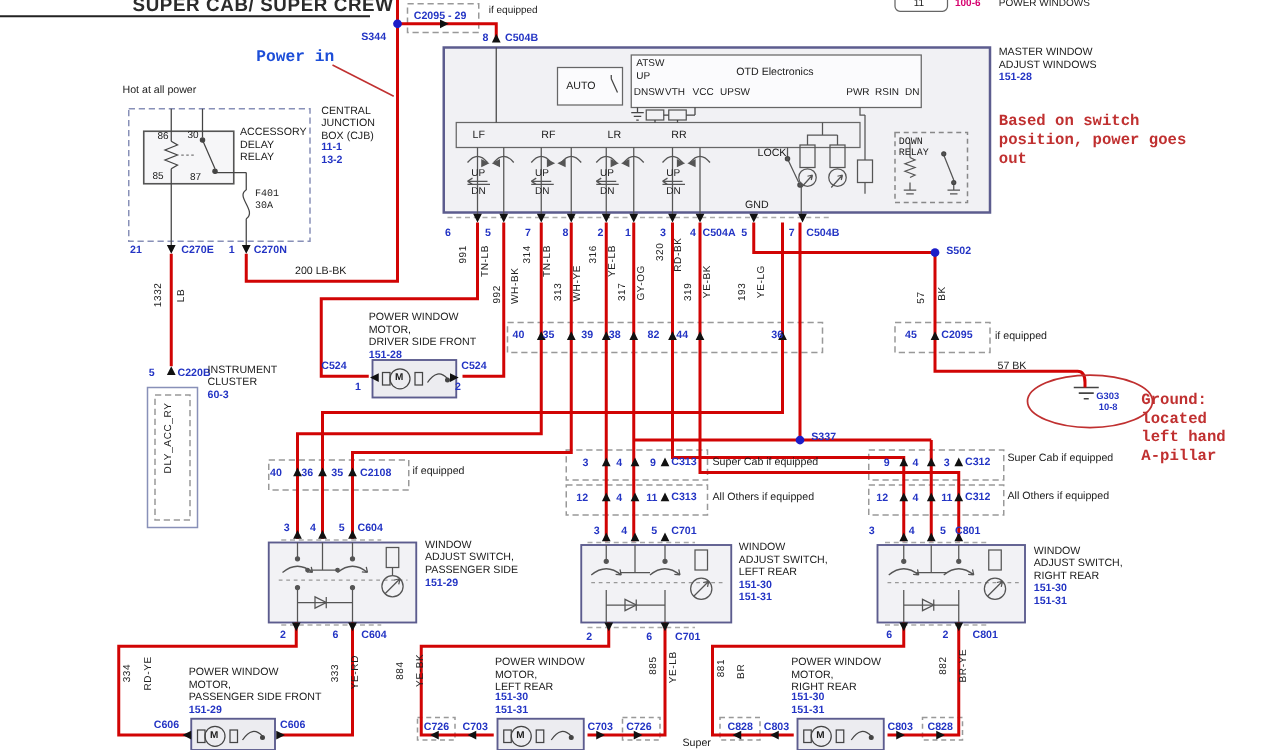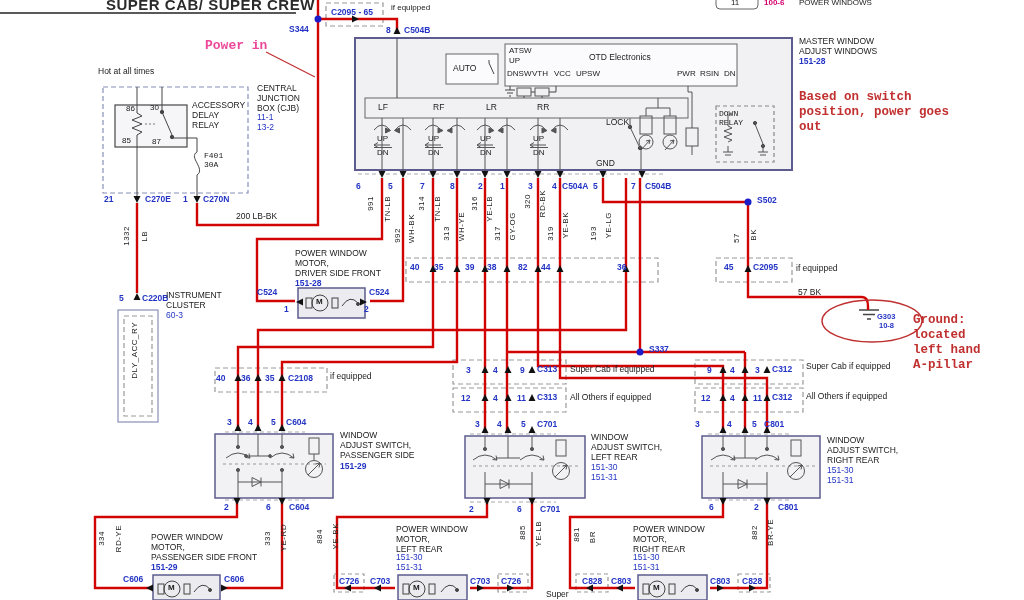--- a/index.html
+++ b/index.html
@@ -7,25 +7,25 @@
            font-family:"Liberation Sans","DejaVu Sans",sans-serif;}
   #diagram svg{position:absolute;left:0;top:0;}
   span{position:absolute;white-space:nowrap;color:#1a1a1a;}
   .ttl{font-size:15px;font-weight:bold;color:#2b2b2b;letter-spacing:.5px;}
   .t{font-size:8.5px;}
   .m8{font-size:8px;}
   .b{font-size:8.5px;font-weight:bold;color:#2334c4;}
   .b7{font-size:7.5px;font-weight:bold;color:#2334c4;}
   .ml{font-size:8.5px;line-height:9.8px;white-space:pre-line;}
   .ml8{font-size:8px;line-height:9px;white-space:pre-line;font-family:Liberation Mono, monospace;}
-  .mlb{font-size:8.5px;line-height:9.8px;white-space:pre-line;font-weight:normal;color:#2334c4;}
+  .mlb{font-size:8.5px;line-height:9.8px;white-space:pre-line;font-weight:bold;color:#2334c4;}
   .v{display:inline-block;writing-mode:vertical-rl;transform:rotate(180deg);font-size:8px;color:#222;letter-spacing:.5px;}
   .rd{font-family:"Liberation Mono","DejaVu Sans Mono",monospace;font-weight:bold;font-size:12.5px;
       line-height:15px;color:#c03030;white-space:pre-line;}
-  .rds{font-family:"Liberation Mono","DejaVu Sans Mono",monospace;font-weight:bold;font-size:13px;color:#ec4899;}
+  .rds{font-family:"Liberation Mono","DejaVu Sans Mono",monospace;font-weight:bold;font-size:13px;color:#1d4ed8;}
   .pink{font-size:8px;font-weight:bold;color:#d6006e;}
   .mm{font-size:8px;font-weight:bold;}
 </style>
 </head>
 <body>
 
 <div id="diagram">
 
 <svg width="1024" height="600" viewBox="0 0 1024 600">
 
@@ -244,26 +244,26 @@
 <span class="rds" style="left:205px;top:38px">Power in</span>
 <span class="rd" style="left:799px;top:90px">Based on switch
 position, power goes
 out</span>
 <span class="rd" style="left:913px;top:313px">Ground:
 located
 left hand
 A-pillar</span>
 
 <span class="b" style="left:289px;top:24px">S344</span>
-<span class="b" style="left:331px;top:7px">C2095 - 65</span>
+<span class="b" style="left:331px;top:7px">C2095 - 29</span>
 <span class="m8" style="left:391px;top:3px">if equipped</span>
 <span class="b" style="left:386px;top:25px">8</span>
 <span class="b" style="left:404px;top:25px">C504B</span>
 
-<span class="t" style="left:98px;top:66px">Hot at all times</span>
+<span class="t" style="left:98px;top:66px">Hot at all power</span>
 <span class="ml" style="left:192px;top:101px">ACCESSORY
 DELAY
 RELAY</span>
 <span class="m8" style="left:126px;top:104px">86</span>
 <span class="m8" style="left:150px;top:103px">30</span>
 <span class="m8" style="left:122px;top:136px">85</span>
 <span class="m8" style="left:152px;top:137px">87</span>
 <span class="ml8" style="left:204px;top:151px">F401
 30A</span>
 <span class="ml" style="left:257px;top:84px">CENTRAL

